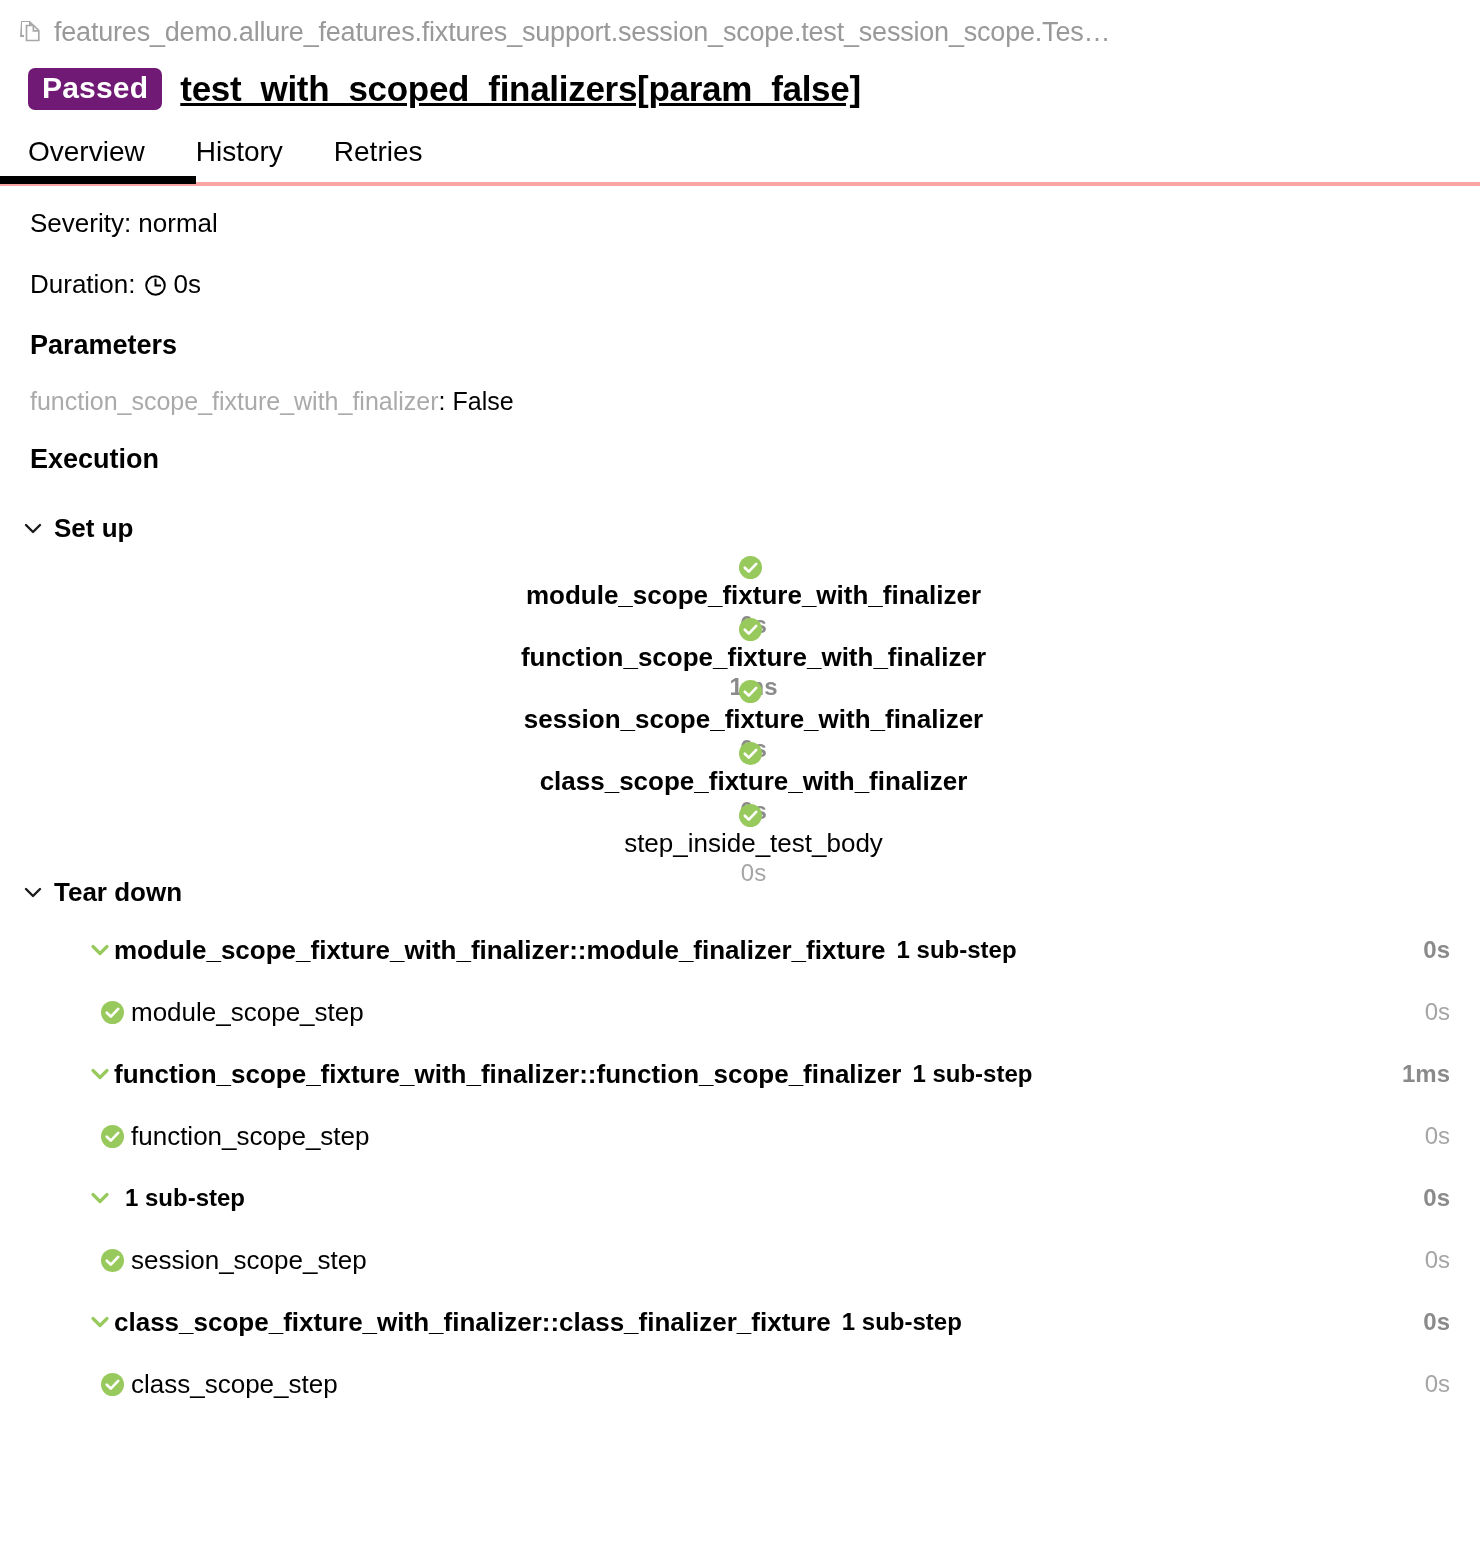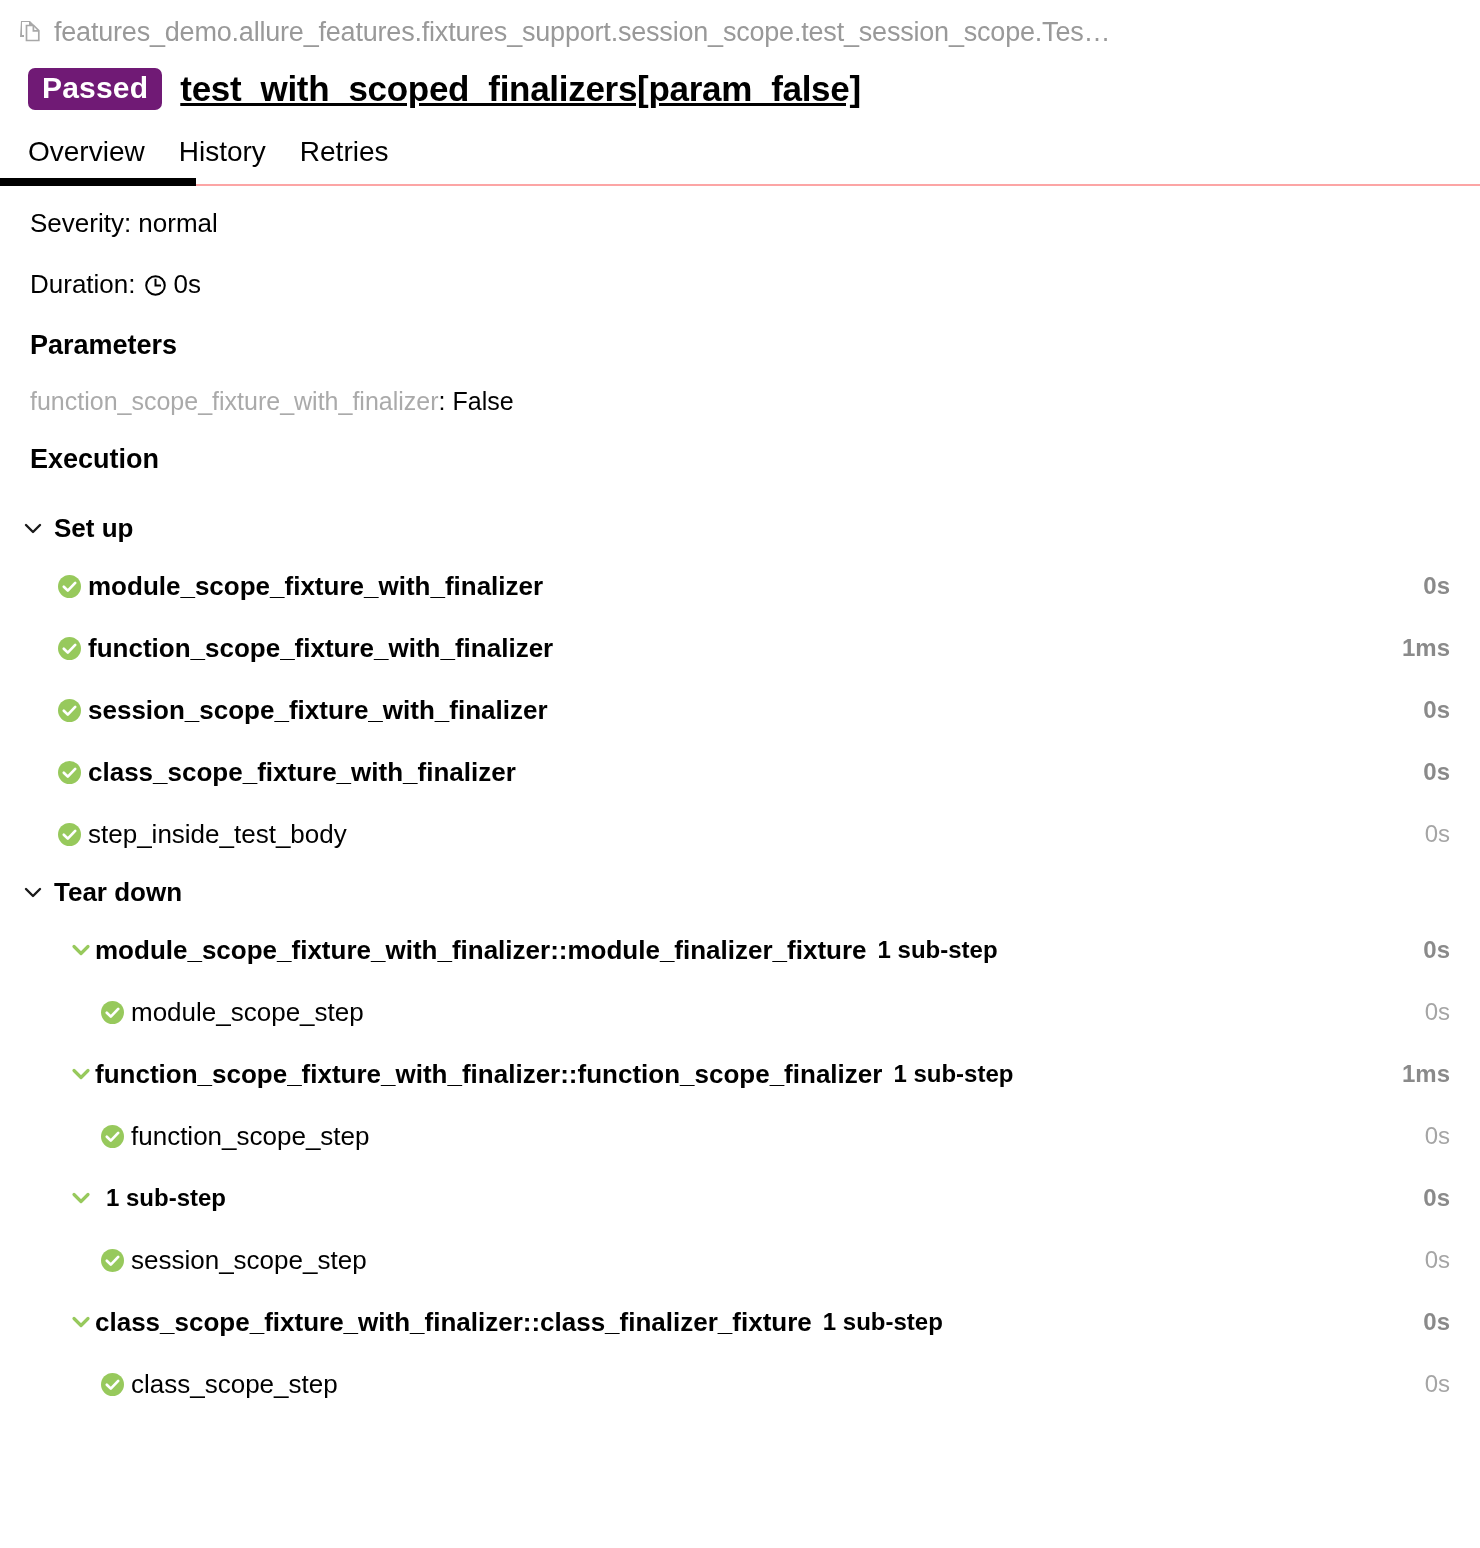--- a/index.html
+++ b/index.html
@@ -70,25 +70,25 @@
     font-weight: bold;
     letter-spacing: -0.3px;
     white-space: nowrap;
     text-decoration: underline;
   }
 
   
   .tabs {
     position: relative;
     display: flex;
-    align-items: center;
-    gap: 0;
+    align-items: flex-end;
+    gap: 17px;
     padding: 14px 0 0 28px;
     height: 66px;
-    border-bottom: 2px solid #fca5a5;
+    border-bottom: 4px solid #fca5a5;
   }
   .tab {
     font-size: 28px;
     color: #000000;
     padding: 0 34px 14px 0;
     cursor: pointer;
     white-space: nowrap;
   }
   .tab.active { position: relative; }
   .tab-underline {
@@ -195,22 +195,22 @@
   .check-icon {
     flex: 0 0 auto;
     width: 25px;
     height: 25px;
     margin-right: 6px;
     display: inline-block;
   }
   .check-icon svg { display: block; }
 
   
-  .indent-step    { padding-left: 57px; }
-  .indent-parent  { padding-left: 70px; }
+  .indent-step    { padding-left: 57px; flex-direction: column; }
+  .indent-parent  { padding-left: 70px; margin-left: 19px; }
   .indent-sub     { padding-left: 100px; }
 
   .parent-chev {
     flex: 0 0 auto;
     width: 22px;
     height: 22px;
     margin-right: 3px;
     display: inline-block;
   }
   .parent-chev svg { display: block; }

